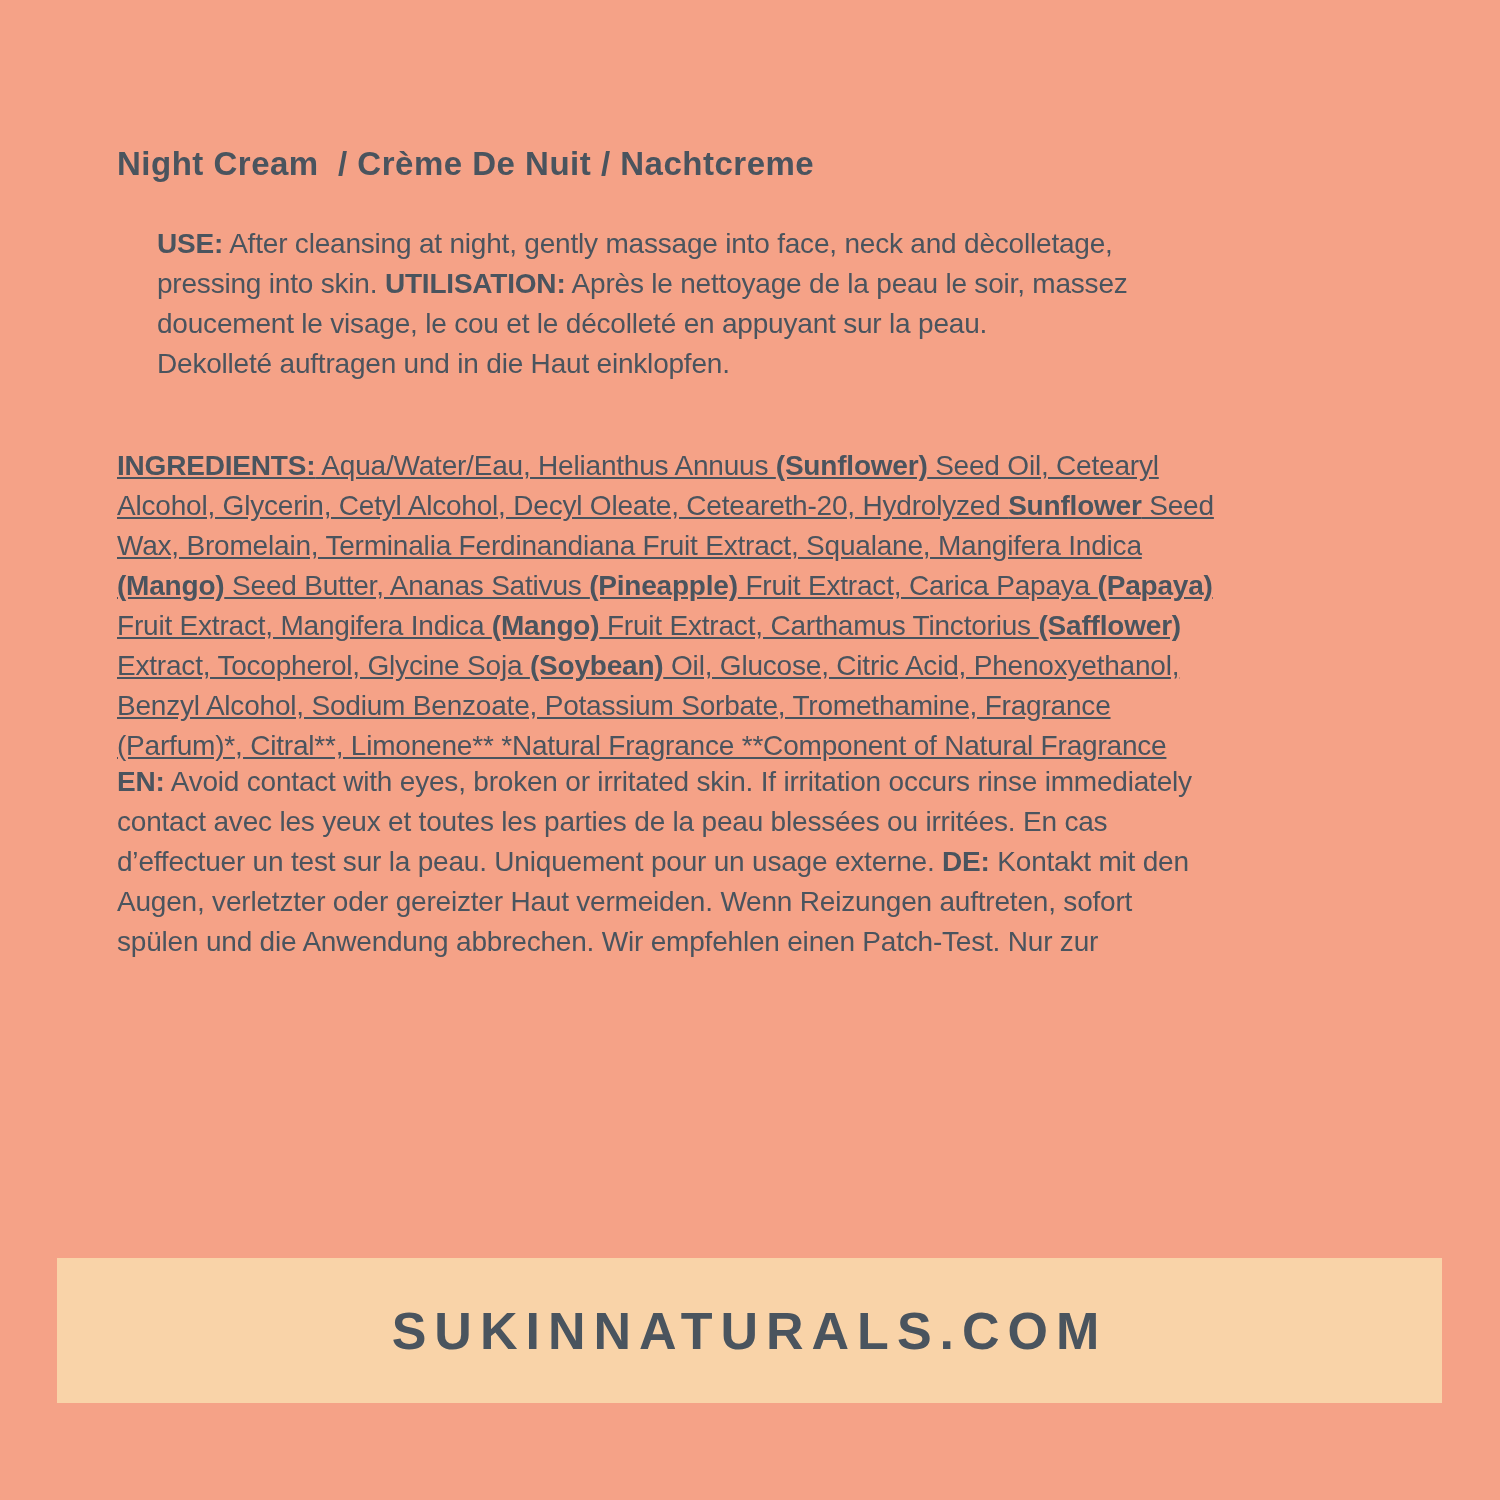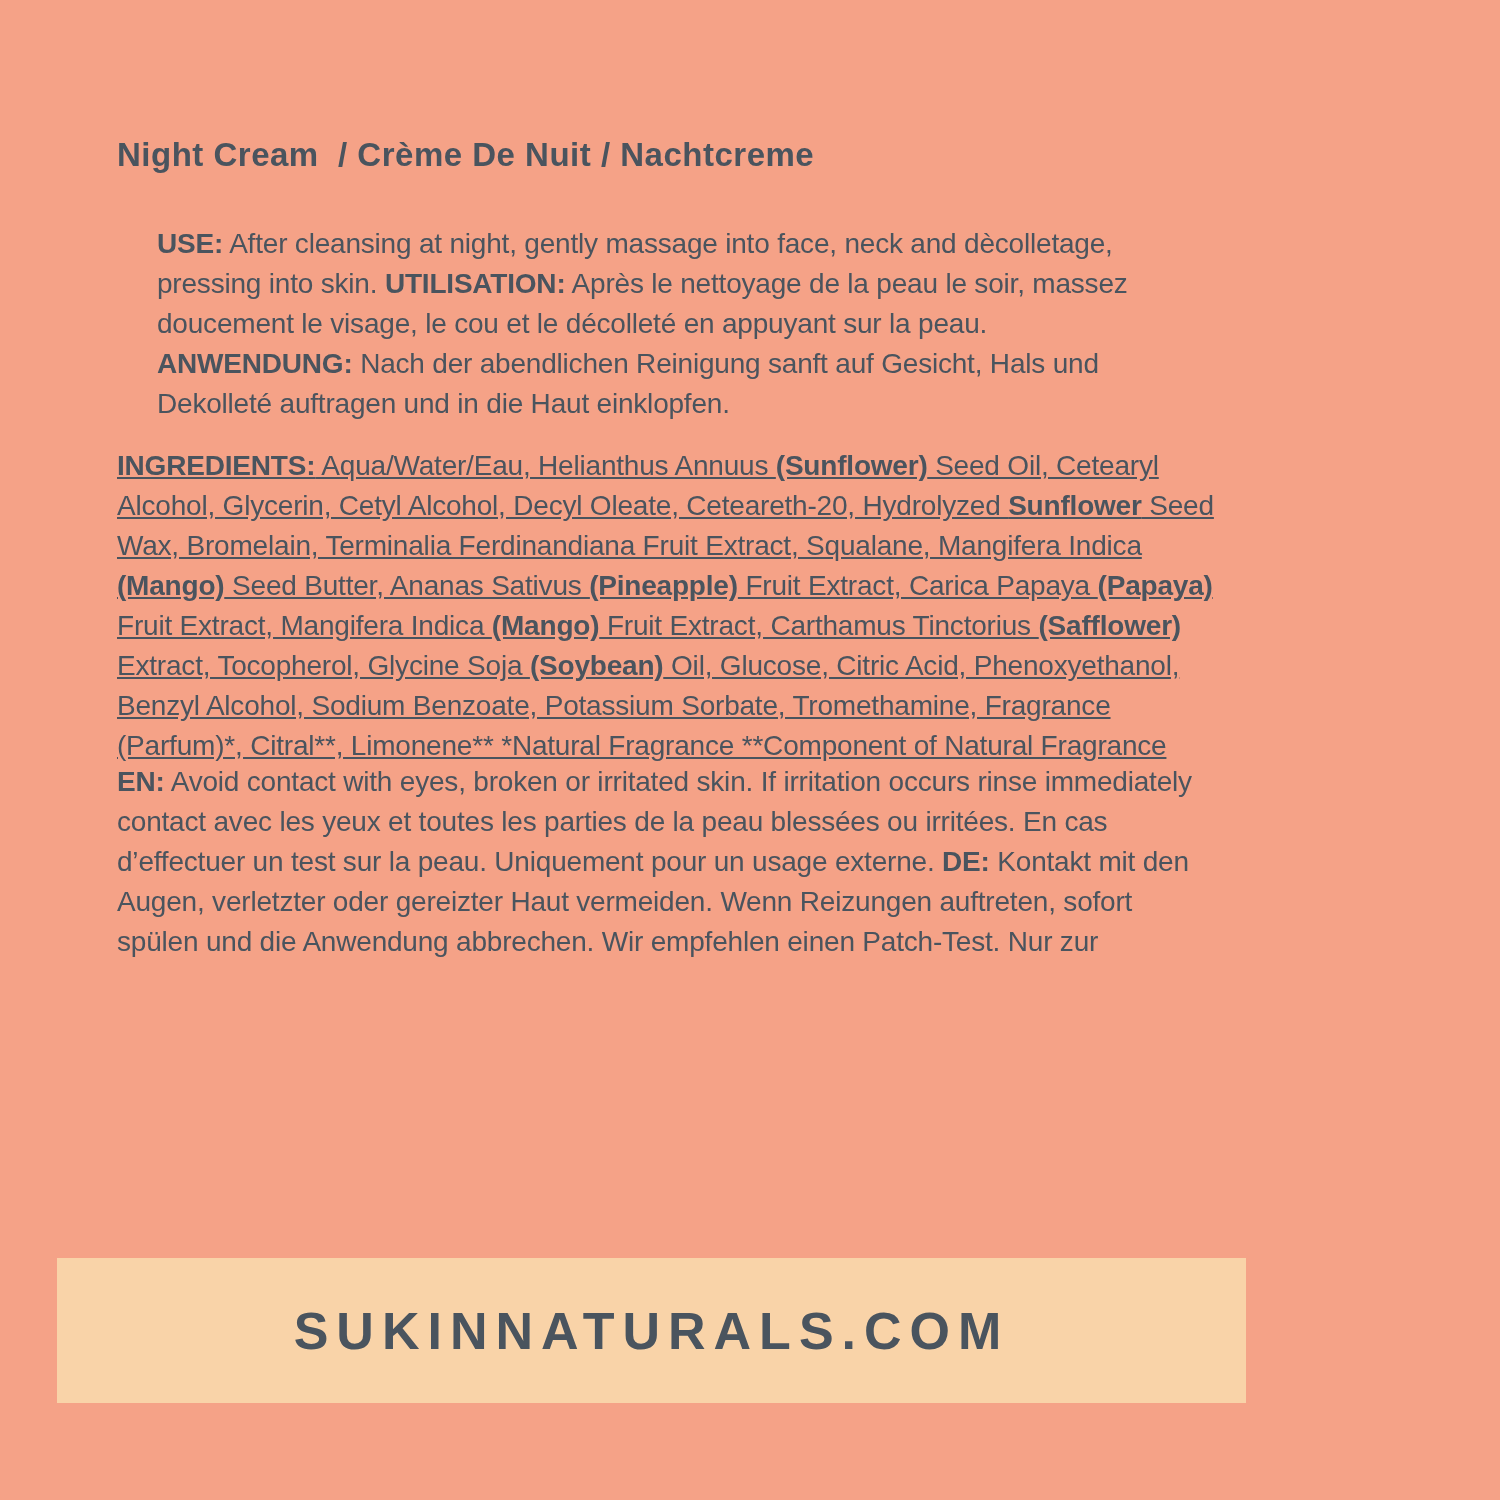--- a/index.html
+++ b/index.html
@@ -11,59 +11,58 @@
   body{
     width:1500px;height:1500px;
     background:var(--bg);
     font-family:"Liberation Sans", sans-serif;
     color:var(--ink);
     position:relative;
     overflow:hidden;
   }
   .label{position:absolute;inset:0;}
   .title{
-    position:absolute;left:117px;top:136px;
+    position:absolute;left:117px;top:145px;
     margin:0;
     font-size:33px;font-weight:700;letter-spacing:.5px;
     white-space:pre;
     color:var(--ink);
   }
   .para{
     position:absolute;left:117px;width:1310px;
     font-size:28px;line-height:40px;letter-spacing:-0.2px;
   }
   .para .line{white-space:pre;}
   .para .b{font-weight:700;}
   .para.usage{top:224px;margin-left:40px;}
   .para.ingredients{top:446px;text-decoration:underline;}
   .para.caution{top:762px;}
   .band{
     position:absolute;left:57px;top:1258px;
-    width:1189px;height:145px;
+    width:1385px;height:145px;
     background:var(--band);
     display:flex;align-items:center;justify-content:center;
   }
   .site{
     font-size:52px;font-weight:700;letter-spacing:8px;
     color:var(--ink);
     white-space:pre;
   }
 </style>
 </head>
 <body>
 
 <div class="label">
 
   <h1 class="title">Night Cream  / Crème De Nuit / Nachtcreme</h1>
 
   <div class="para usage">
       <div class="line"><span class="b">USE:</span><span> After cleansing at night, gently massage into face, neck and dècolletage,</span></div>
       <div class="line"><span>pressing into skin. </span><span class="b">UTILISATION:</span><span> Après le nettoyage de la peau le soir, massez</span></div>
       <div class="line"><span>doucement le visage, le cou et le décolleté en appuyant sur la peau.</span></div>
-      <div class="line"><span class="b">ANWENDUNG:</span><span> Nach der abendlichen Reinigung sanft auf Gesicht, Hals und</span></div>
       <div class="line"><span>Dekolleté auftragen und in die Haut einklopfen.</span></div>
     </div>
 
   <div class="para ingredients">
       <div class="line"><span class="b">INGREDIENTS:</span><span> Aqua/Water/Eau, Helianthus Annuus </span><span class="b">(Sunflower)</span><span> Seed Oil, Cetearyl</span></div>
       <div class="line"><span>Alcohol, Glycerin, Cetyl Alcohol, Decyl Oleate, Ceteareth-20, Hydrolyzed </span><span class="b">Sunflower</span><span> Seed</span></div>
       <div class="line"><span>Wax, Bromelain, Terminalia Ferdinandiana Fruit Extract, Squalane, Mangifera Indica</span></div>
       <div class="line"><span class="b">(Mango)</span><span> Seed Butter, Ananas Sativus </span><span class="b">(Pineapple)</span><span> Fruit Extract, Carica Papaya </span><span class="b">(Papaya)</span></div>
       <div class="line"><span>Fruit Extract, Mangifera Indica </span><span class="b">(Mango)</span><span> Fruit Extract, Carthamus Tinctorius </span><span class="b">(Safflower)</span></div>
       <div class="line"><span>Extract, Tocopherol, Glycine Soja </span><span class="b">(Soybean)</span><span> Oil, Glucose, Citric Acid, Phenoxyethanol,</span></div>

